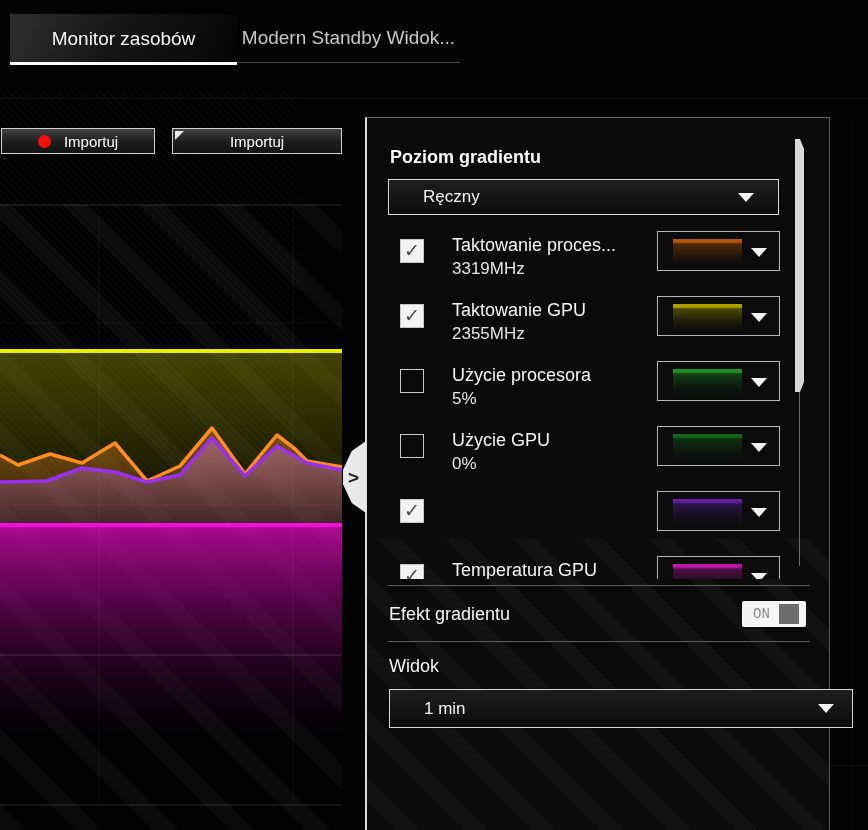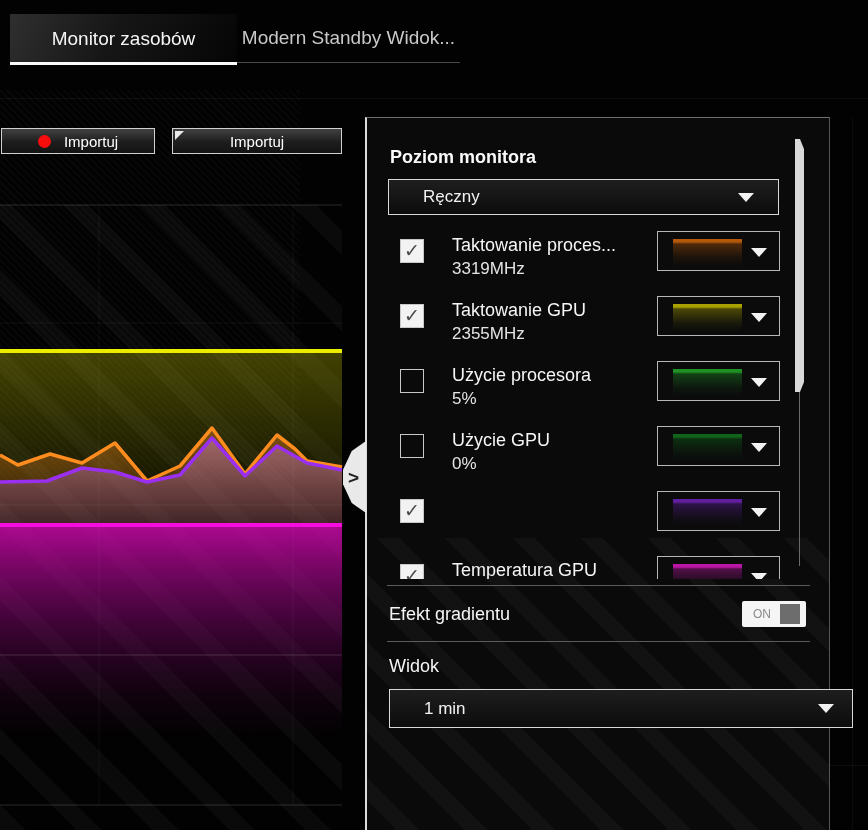--- a/index.html
+++ b/index.html
@@ -89,21 +89,21 @@
   .scroll-track { position:absolute; left:432px; top:274px; width:1px; height:174px; background:#6a6a6a; }
 
   .divider { position:absolute; left:20px; width:423px; height:1px; background:#5c5c5c; }
   .divider-1 { top:467px; }
   .divider-2 { top:523px; }
 
   .gradient-row { position:absolute; left:22px; top:480px; width:421px; height:32px; }
   .gradient-label { font-size:18px; color:#f5f5f5; line-height:32px; }
   .toggle { position:absolute; right:4px; top:3px; width:64px; height:26px; background:#f5f5f5; border-radius:2px;
     display:flex; align-items:center; cursor:pointer; }
-  .toggle-text { color:#8a8a8a; font-size:12px; margin-left:11px; }
+  .toggle-text { color:#8a8a8a; font-size:14px; margin-left:11px;font-family:Liberation Mono, monospace; }
   .toggle-knob { width:20px; height:20px; background:#6d6d6d; margin-left:9px; }
 
   .widok-label { position:absolute; left:22px; top:538px; font-size:18px; color:#f5f5f5; }
 </style>
 </head>
 <body>
 
 <div class="page">
 
   <div class="bgline h98"></div>
@@ -172,21 +172,21 @@
       </g>
   </svg>
 
   <div class="expander">
     <span class="chev">&gt;</span>
   </div>
 
   <div class="panel">
     <div class="panel-stripes"></div>
 
-    <div class="panel-title">Poziom monitora</div>
+    <div class="panel-title">Poziom gradientu</div>
 
     <div class="dropdown level-dropdown">
       <span class="dd-text">Ręczny</span>
       <span class="dd-arrow"></span>
     </div>
 
     <div class="rows-viewport" id="rows">
         <div class="mrow" style="top: 2px;">
           <div class="cb checked">
             <span class="check">✓</span>

